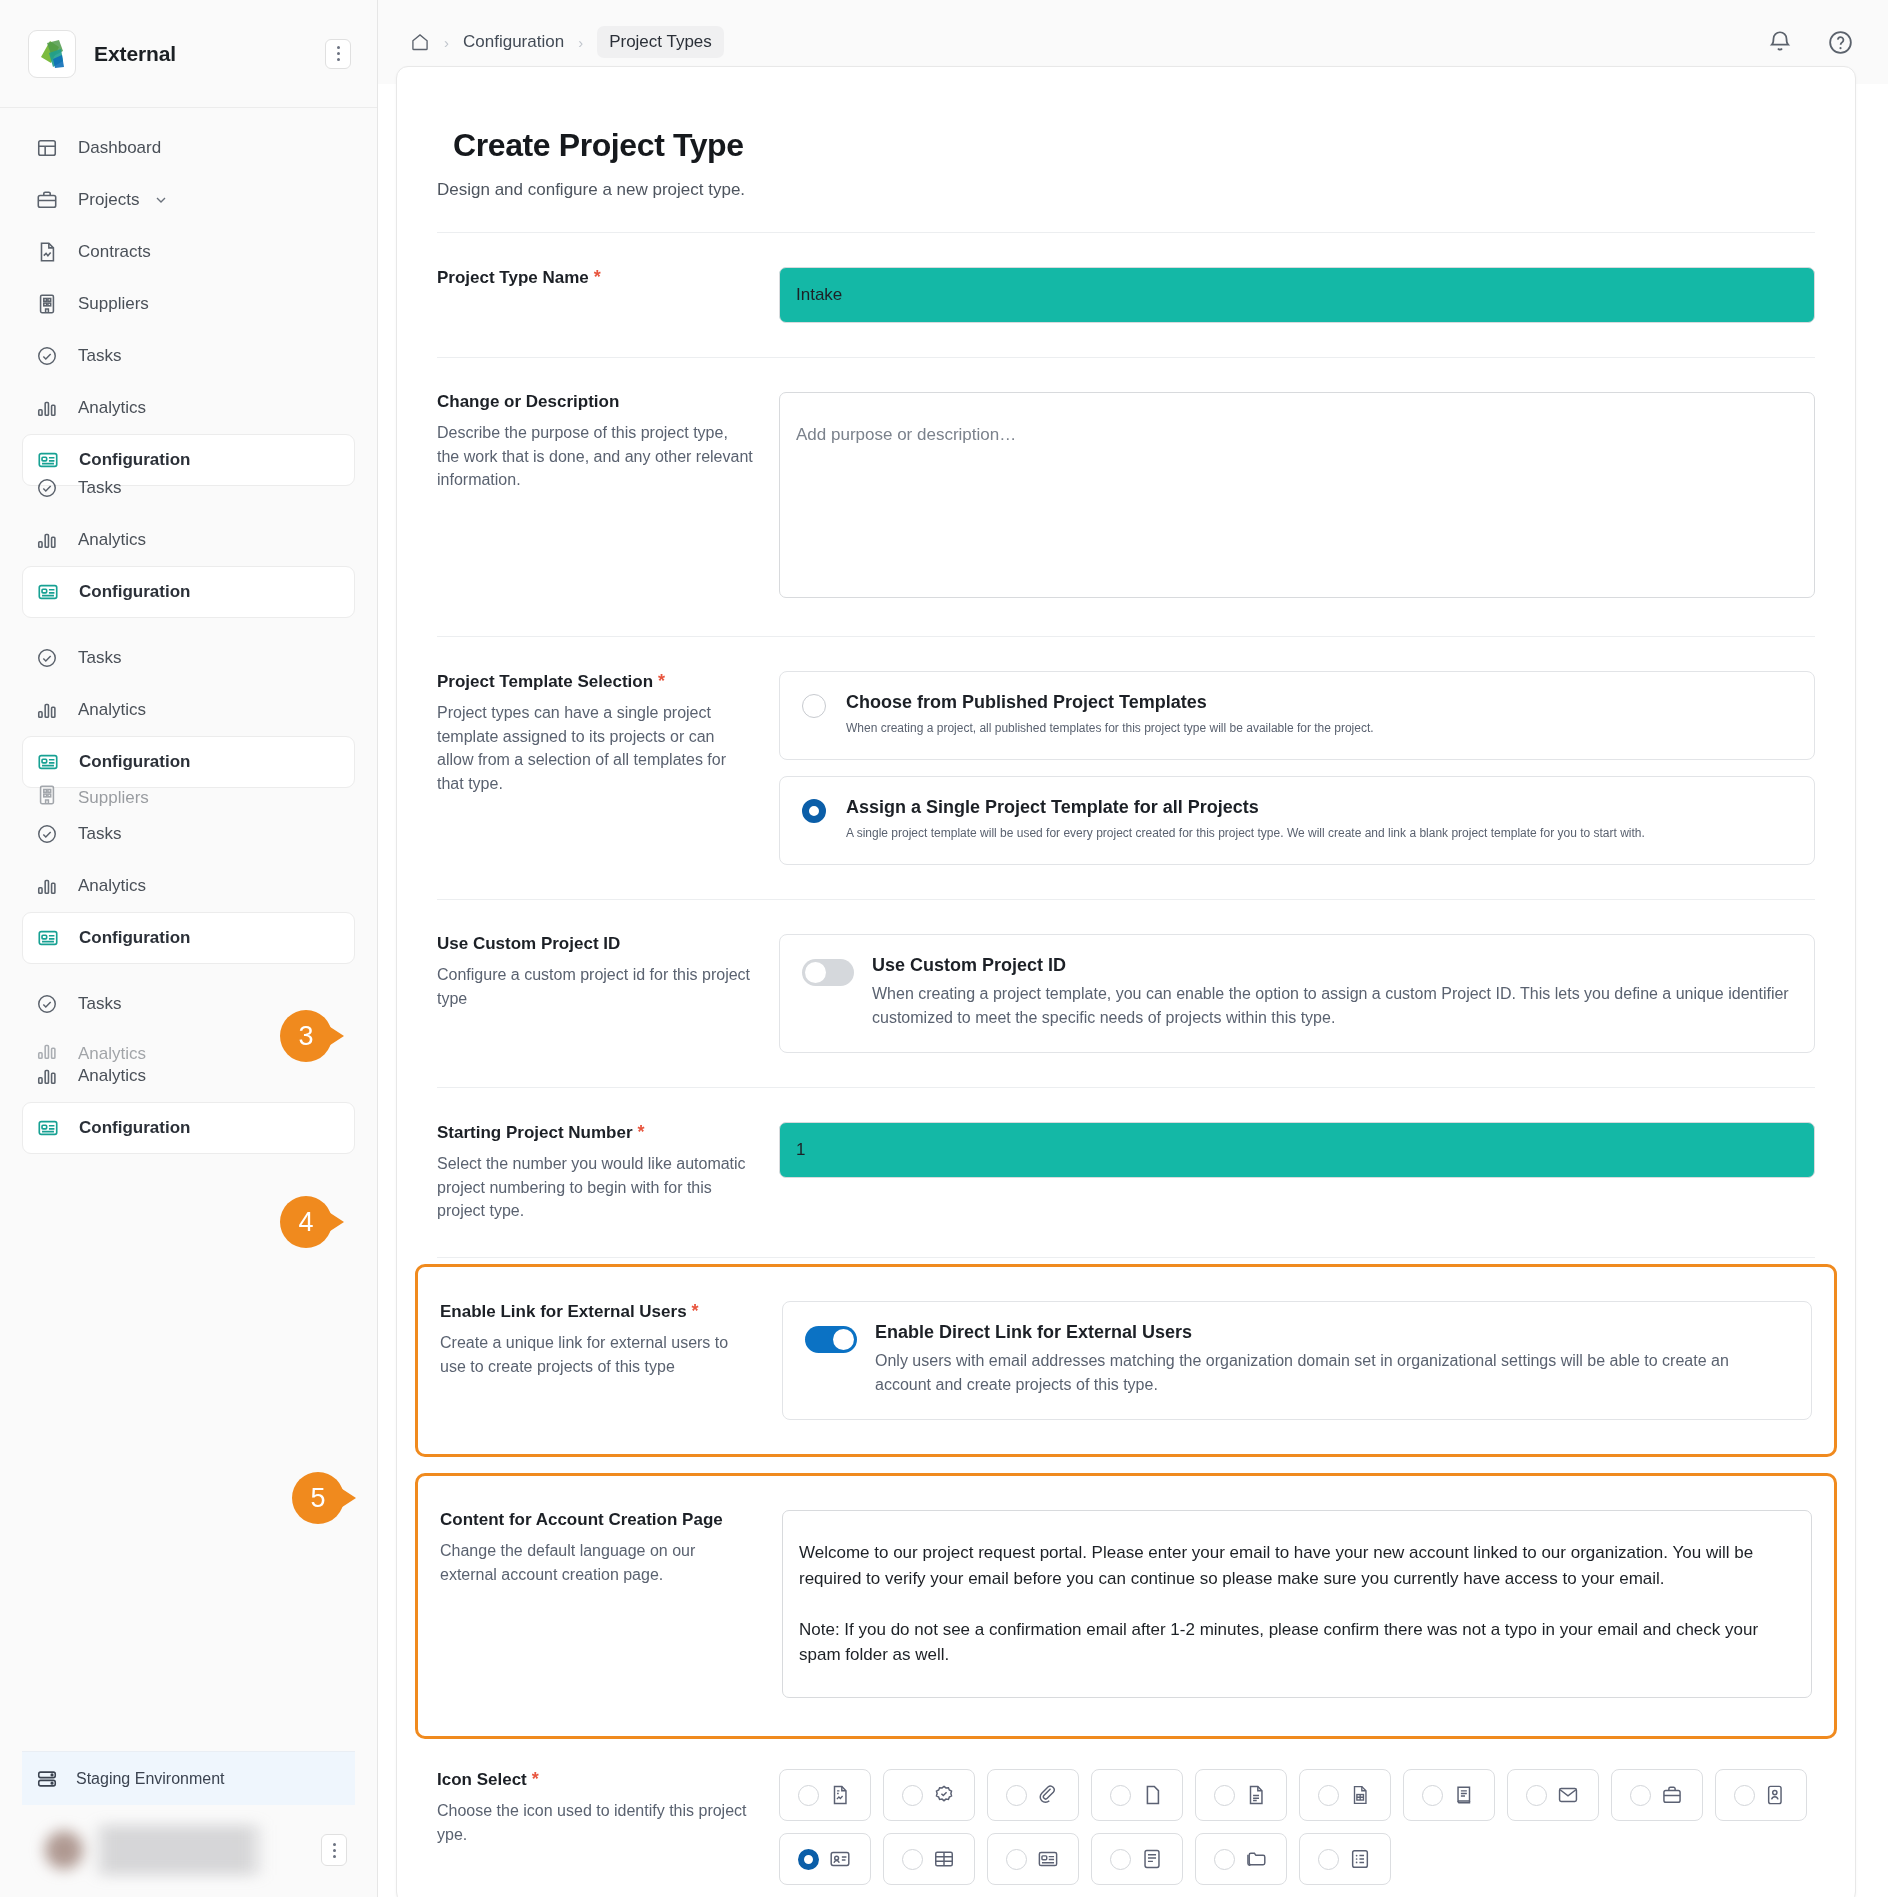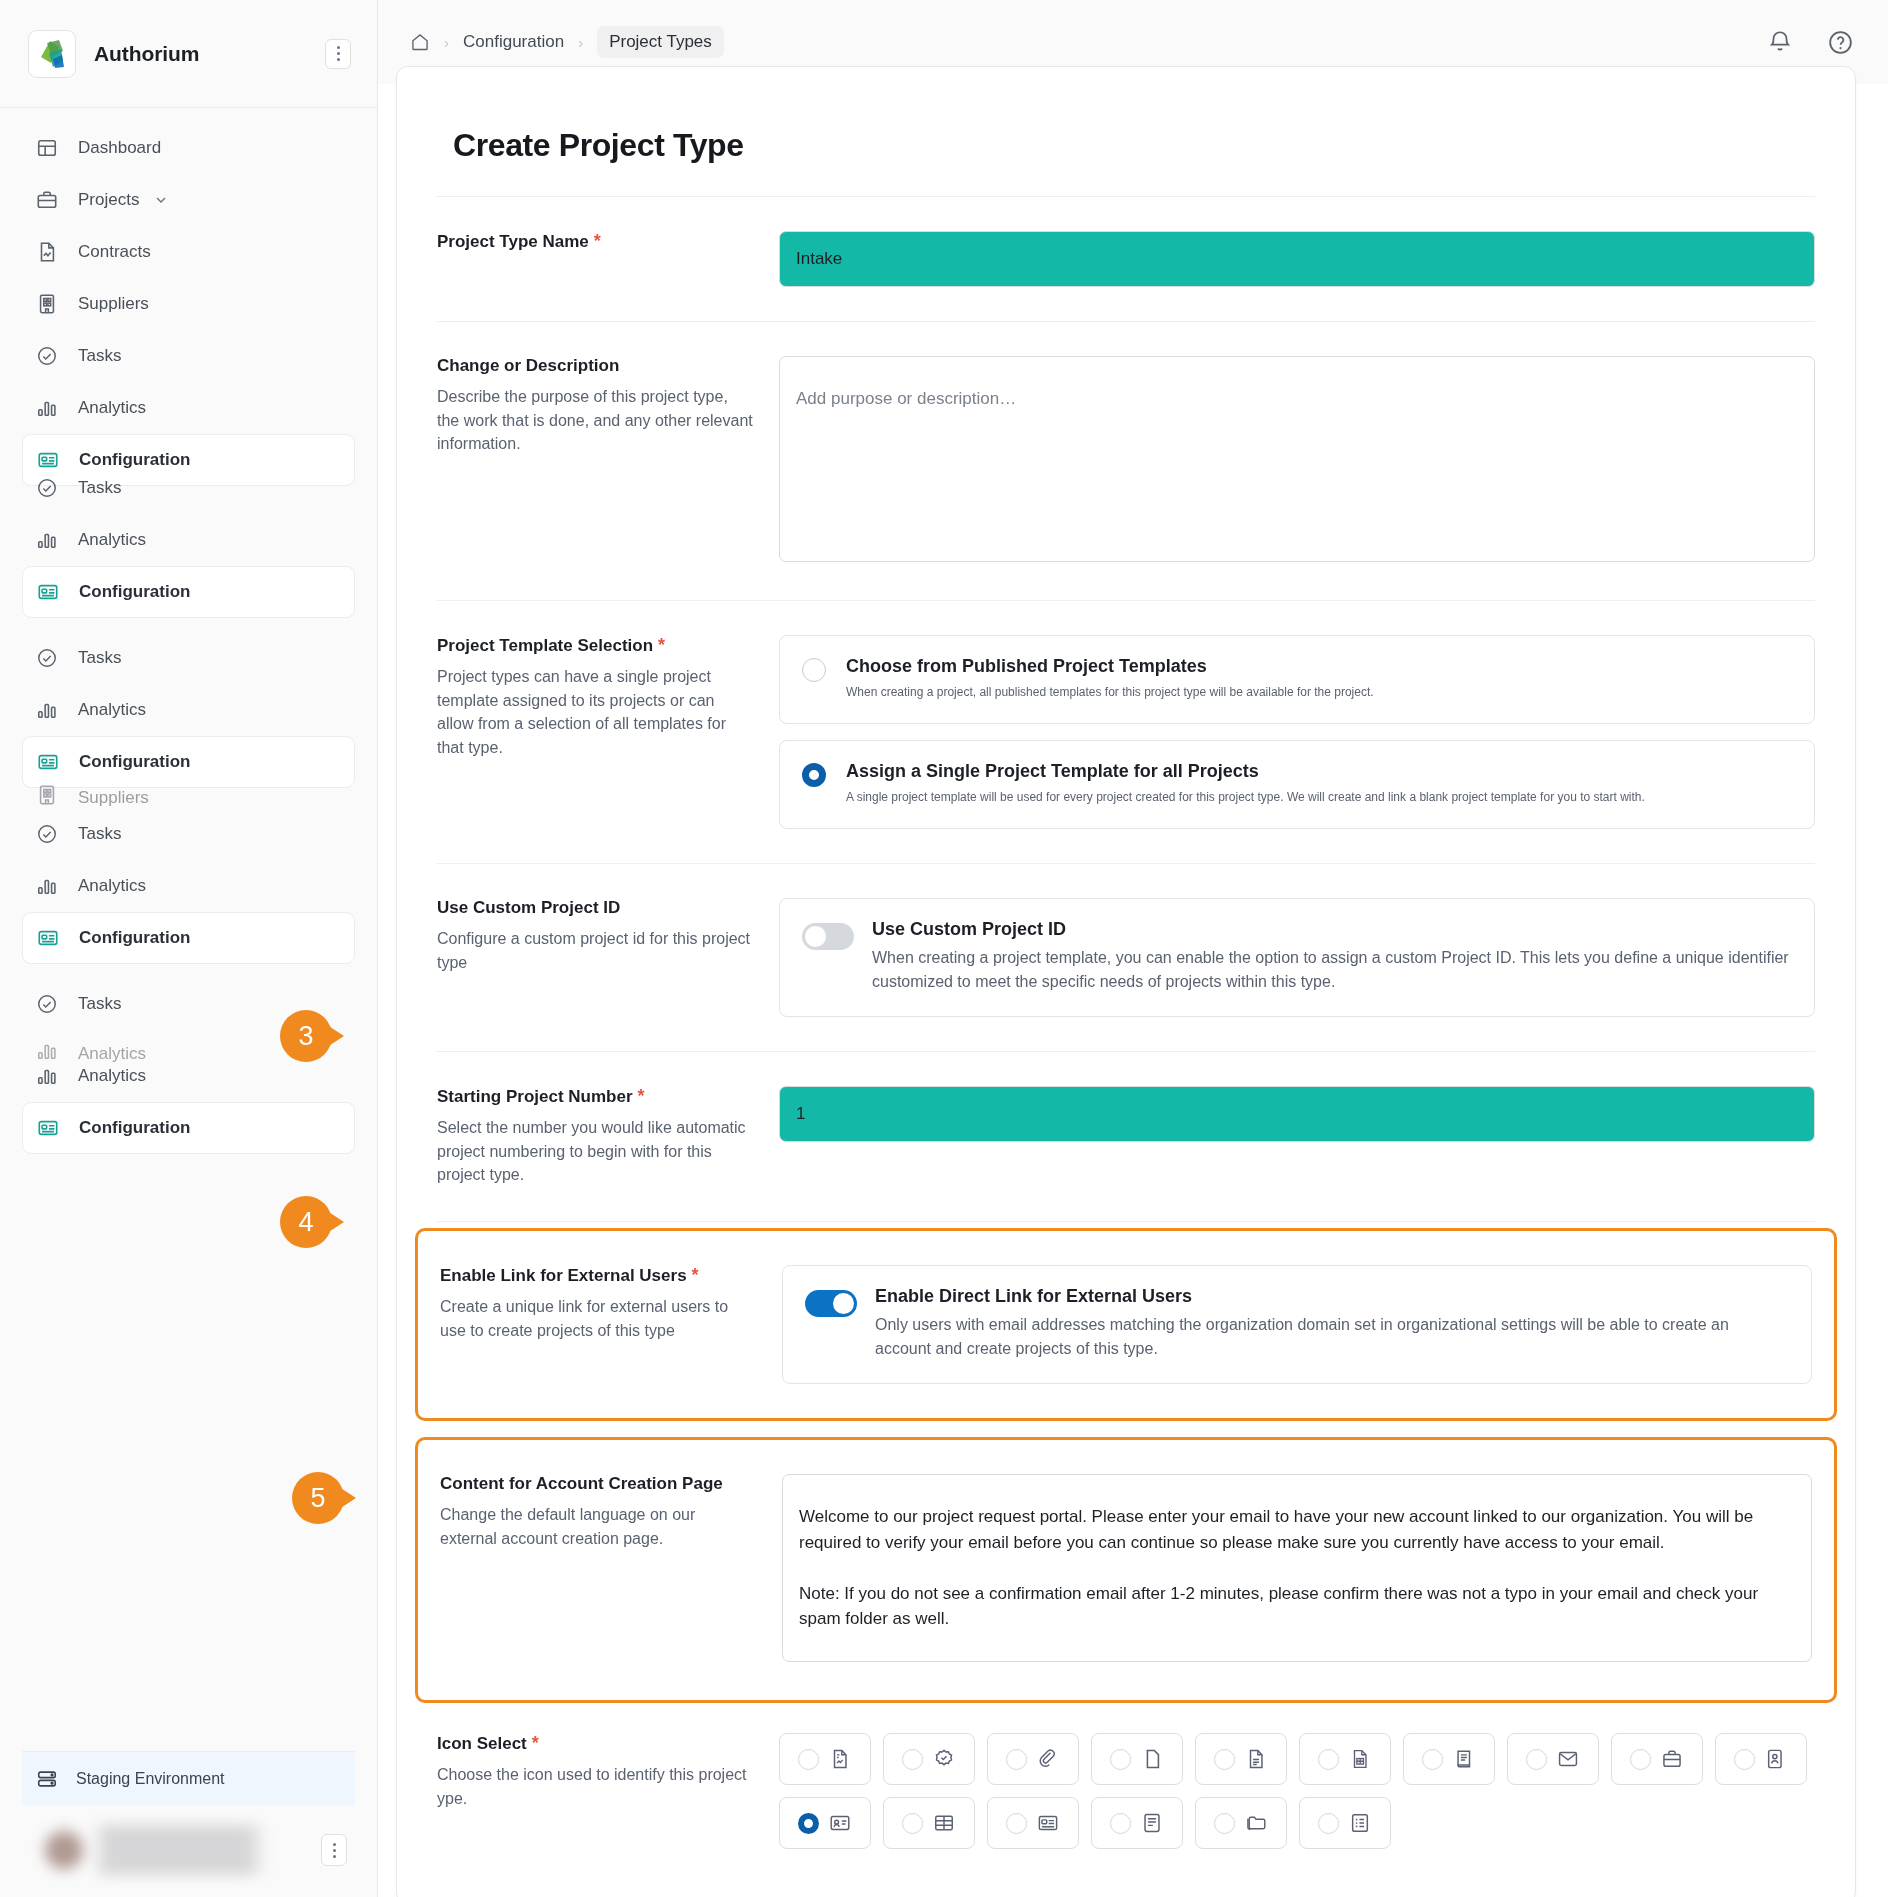--- a/index.html
+++ b/index.html
@@ -175,21 +175,21 @@
 
   <div class="brand-row">
     <div class="brand-logo">
       <svg width="34" height="34" viewBox="0 0 34 34">
         <path d="M6 20 L15 4 L24 10 L16 26 Z" fill="#7cbb3f"></path>
         <path d="M12 6 L24 3 L28 14 L17 20 Z" fill="#4f9a4a" opacity=".85"></path>
         <path d="M14 16 L26 12 L28 24 L18 30 Z" fill="#1f9e8e" opacity=".9"></path>
         <path d="M18 22 L27 18 L29 30 L20 31 Z" fill="#0d6fb8" opacity=".9"></path>
       </svg>
     </div>
-    <div class="brand-name">Authorium</div>
+    <div class="brand-name">External</div>
     <div class="brand-kebab">
       <span class="kebab-dots">
           <i></i>
           <i></i>
           <i></i>
         </span>
     </div>
   </div>
 
   <div class="nav">
@@ -483,20 +483,21 @@
           <circle cx="12" cy="17" r=".95" fill="#5b626c" stroke="none"></circle>
       </svg>
     </span>
   </div>
 </div>
 
 <div id="panel">
   <div class="panel-inner">
 
     <h1 class="page-title">Create Project Type</h1>
+    <p class="page-sub">Design and configure a new project type.</p>
     <div class="hr"></div>
 
     <div class="row">
       <div class="row-left">
         <div class="lbl"><span>Project Type Name</span><span class="req">*</span></div>
       </div>
       <div class="row-right">
         <input class="inp" value="Intake" style="">
       </div>
     </div>

